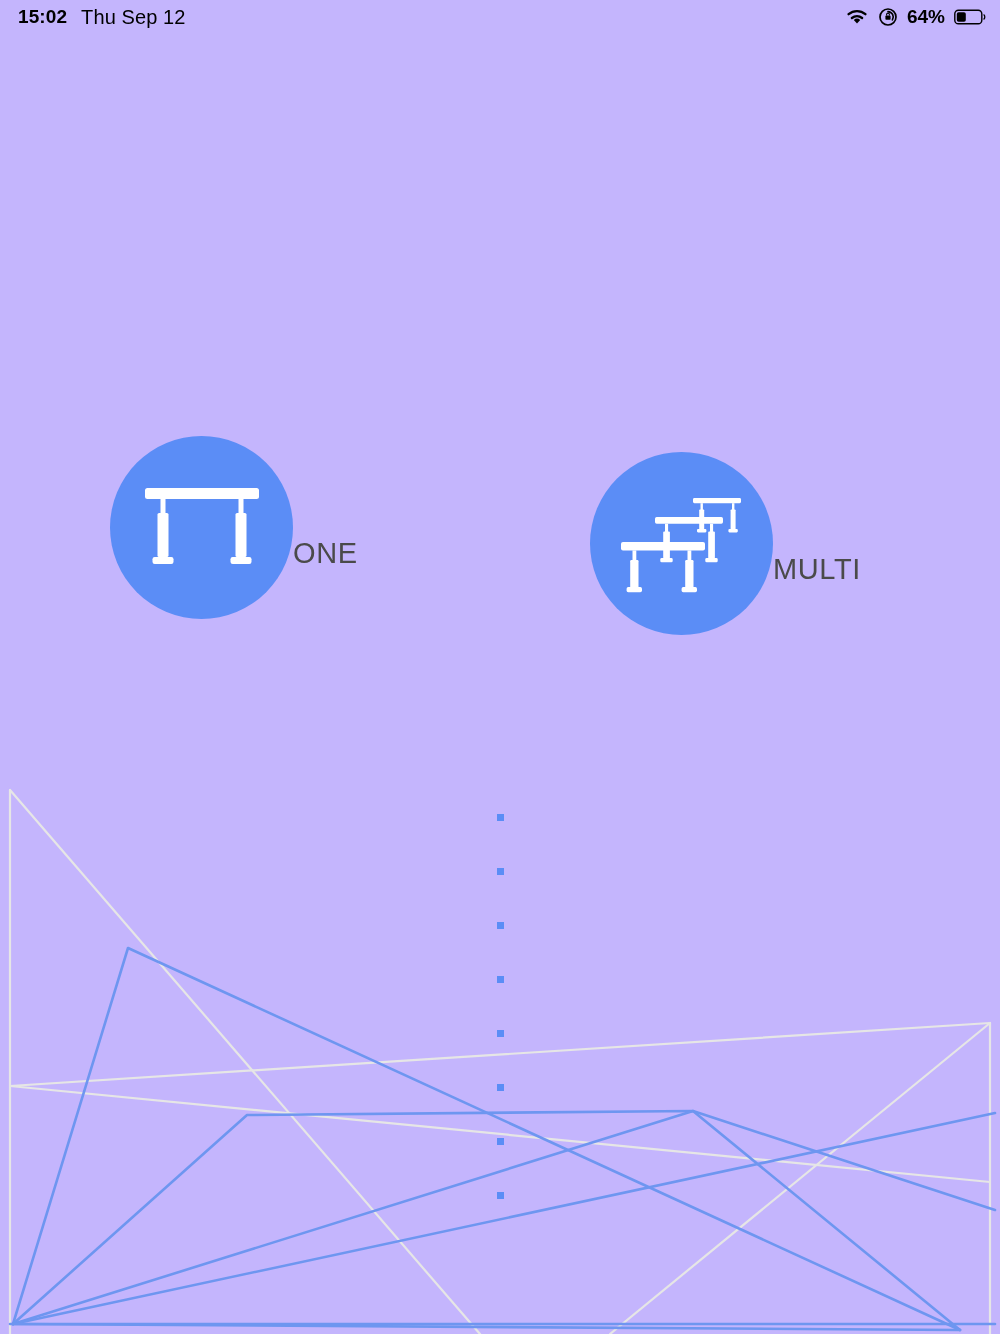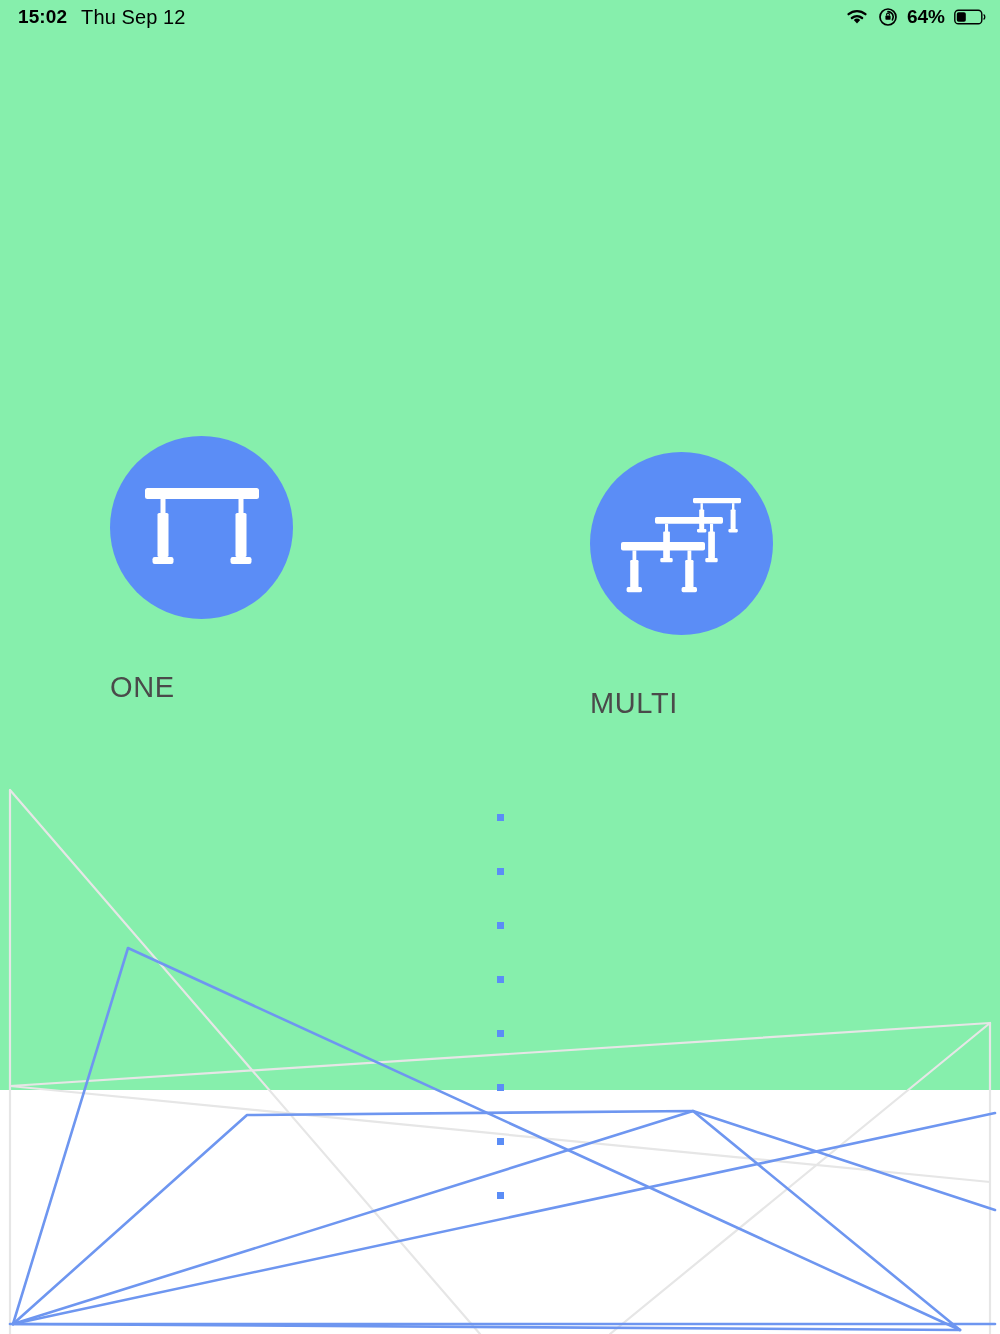--- a/index.html
+++ b/index.html
@@ -4,22 +4,22 @@
 <style>
   * { margin:0; padding:0; box-sizing:border-box; }
   html, body {
     width:1000px; height:1334px;
     background:#ffffff;
     font-family:"Liberation Sans", sans-serif;
     overflow:hidden;
   }
   #app {
     position:relative;
-    width:1000px; height:1090px;
-    background:#86efac;
+    width:1000px; height:1334px;
+    background:#c4b5fd;
   }
 
   
   .statusbar {
     position:absolute; top:0; left:0;
     width:1000px; height:34px;
     display:flex; align-items:center;
     padding:0 14px 0 18px;
     color:#000;
   }
@@ -38,21 +38,21 @@
   .icon-svg { display:block; }
 
   
   .chooser {
     position:absolute;
     top:436px; left:0; width:1000px; height:350px;
   }
   .mode {
     position:absolute;
     width:300px;
-    display:flex; flex-direction:column; 
+    display:flex; flex-direction:row; align-items:center;
     cursor:pointer;
   }
   .mode.one   { left:110px; top:0; }
   .mode.multi { left:590px; top:16px; }
   .disc {
     width:183px; height:183px;
     border-radius:50%;
     background:#5b8df6;
     display:flex; align-items:center; justify-content:center;
   }

